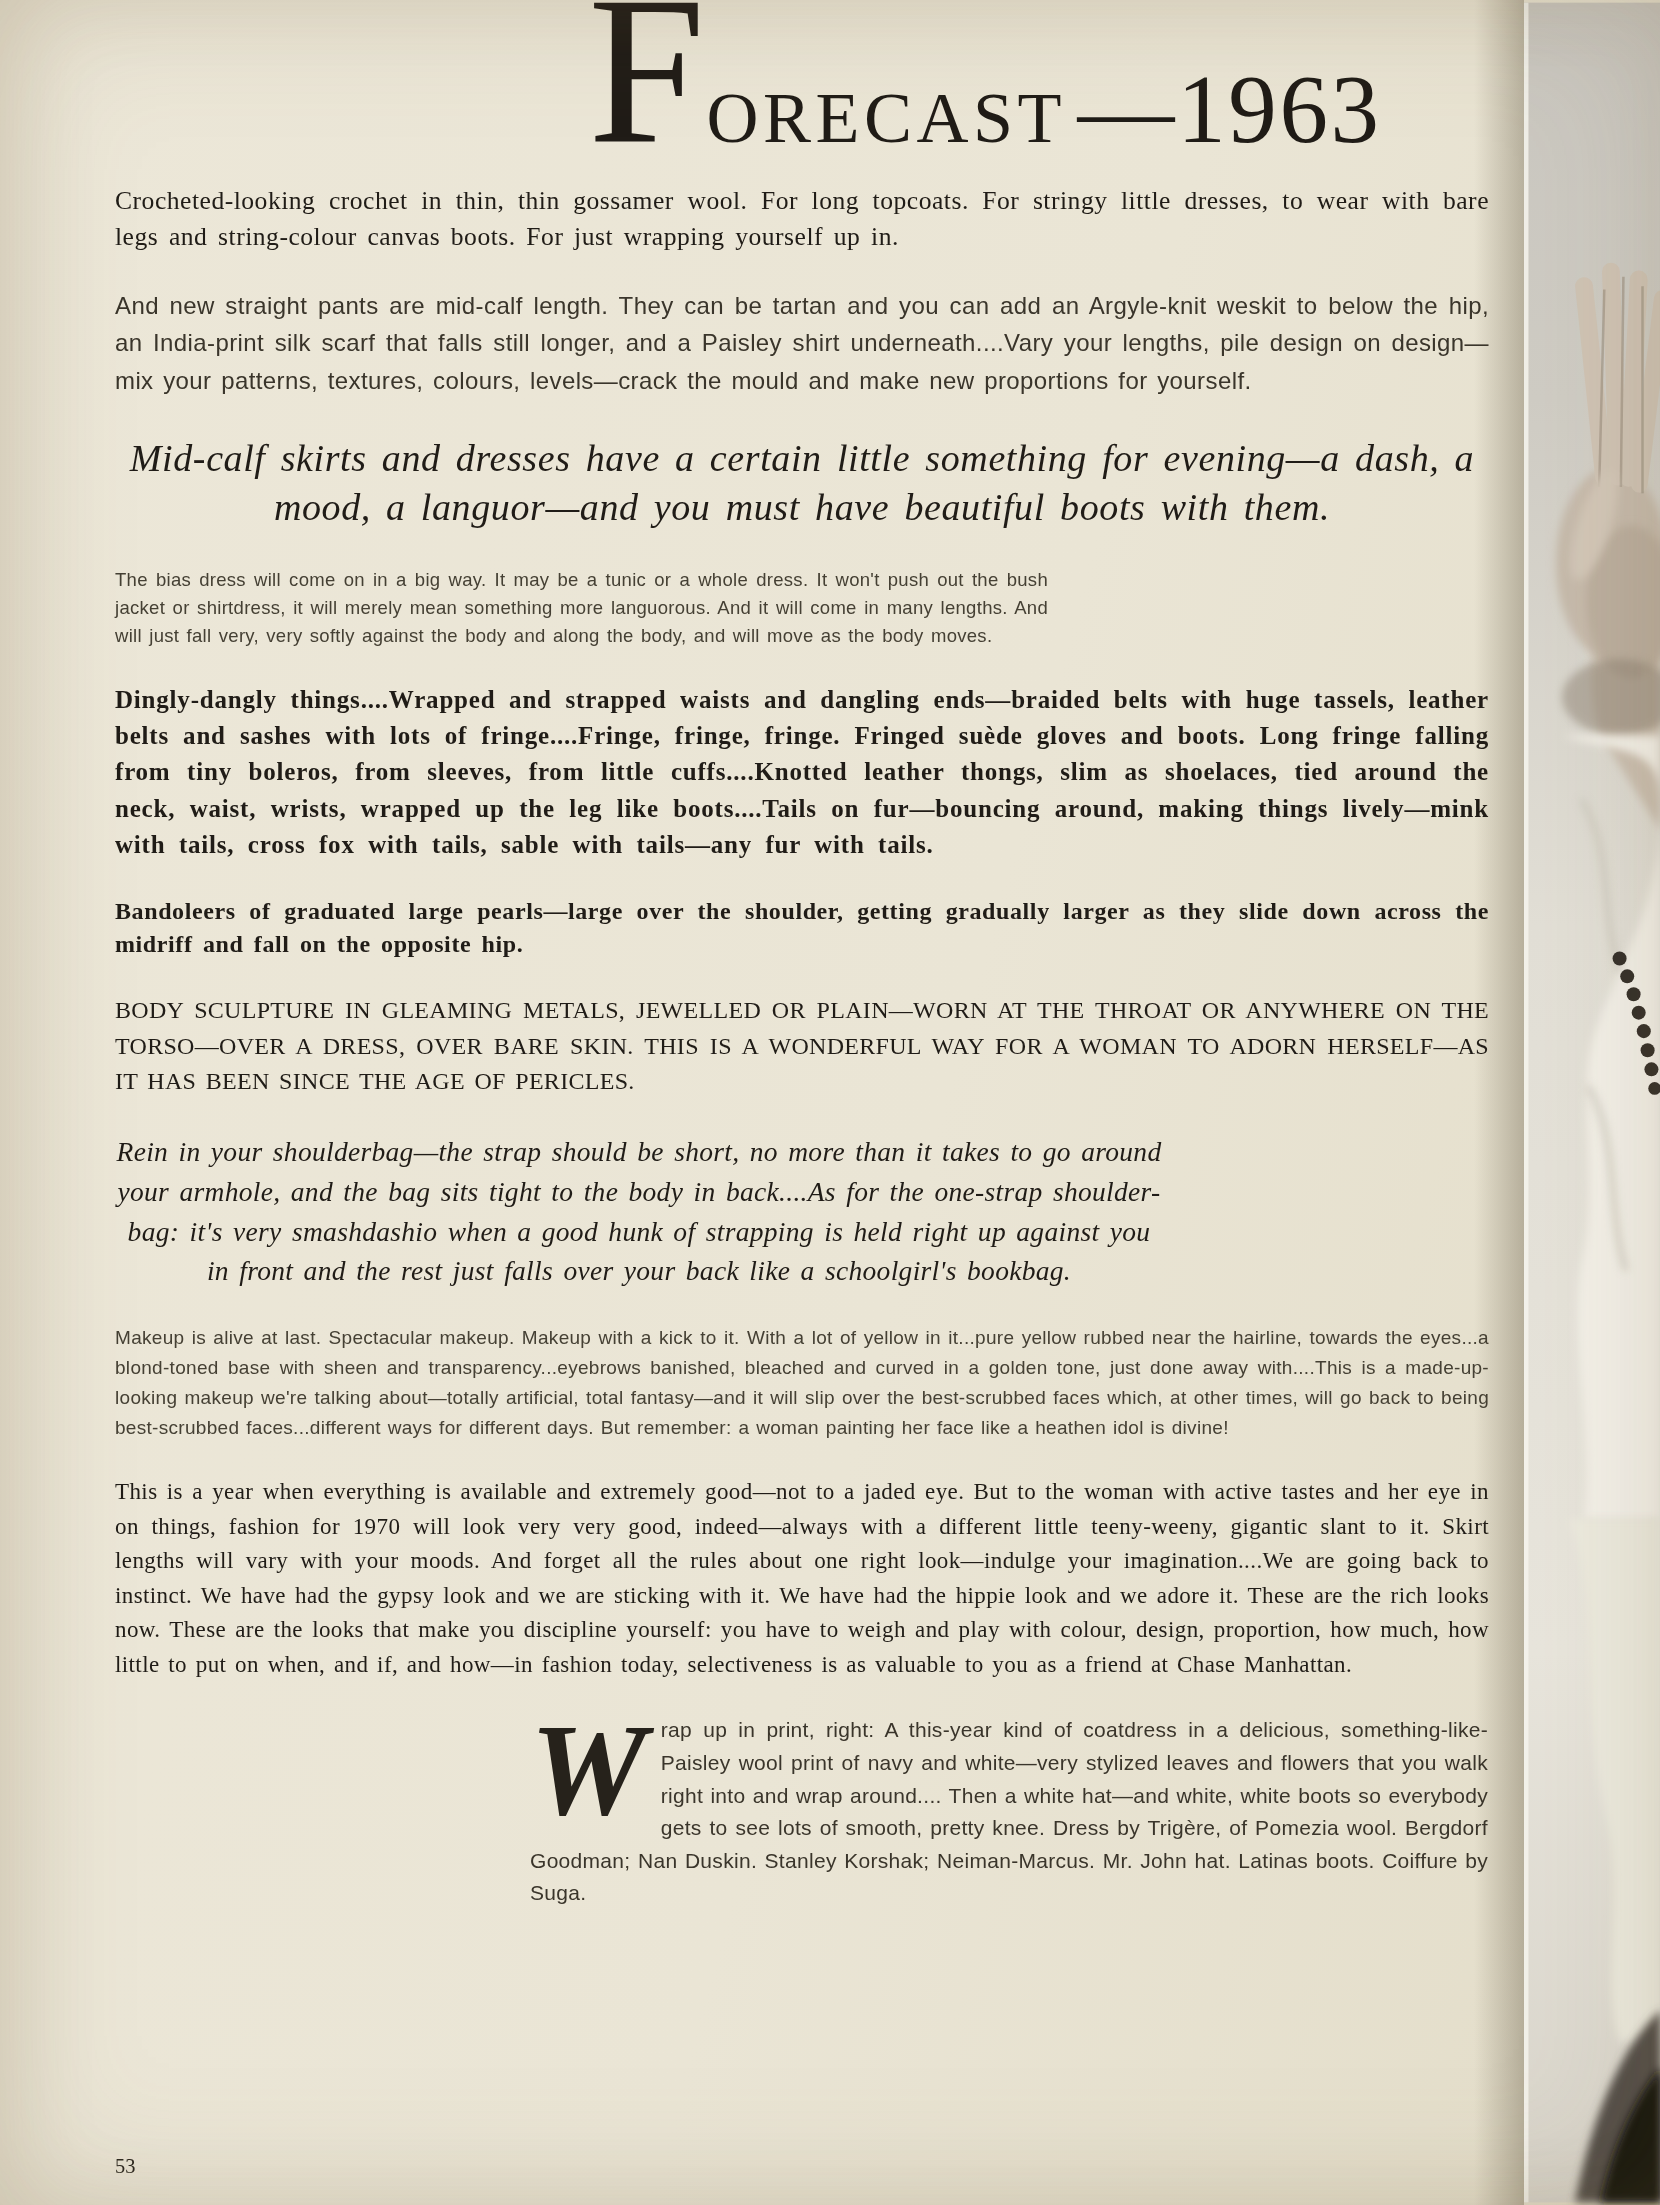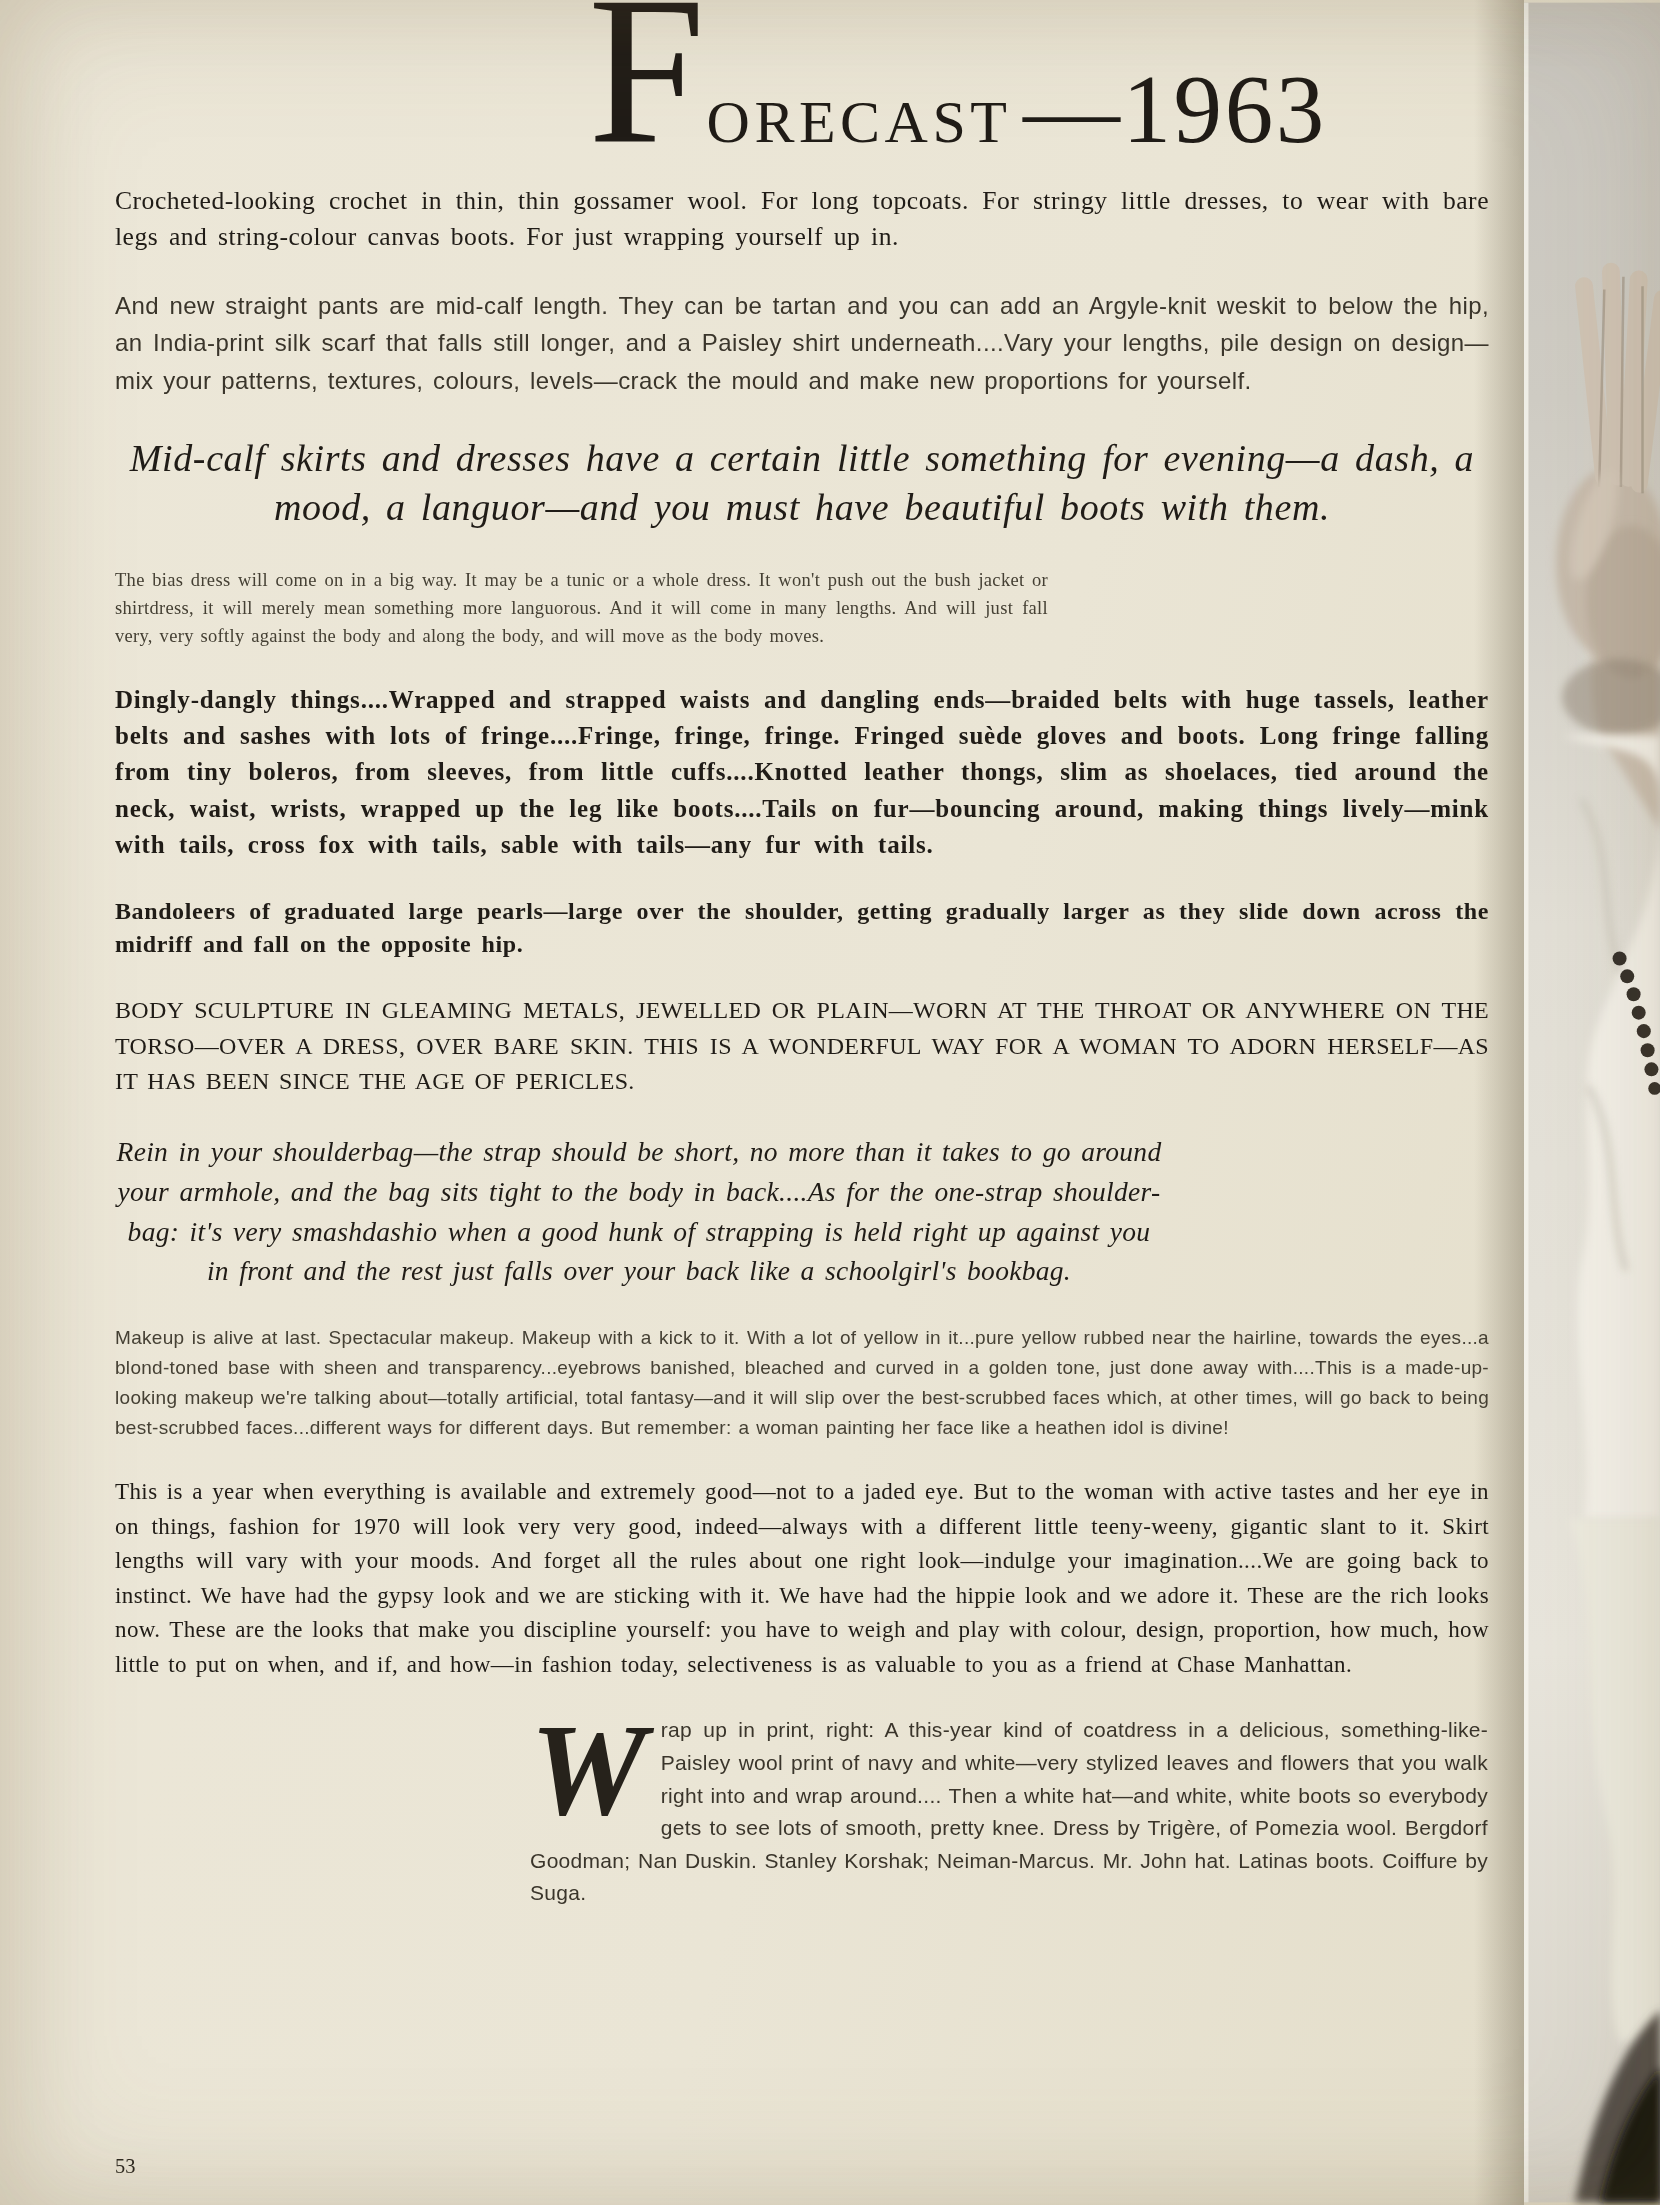--- a/index.html
+++ b/index.html
@@ -23,21 +23,21 @@
   .headline{
     display:flex; align-items:baseline;
     margin:-11.5px 0 18px 473px;
     white-space:nowrap;
   }
   .headline .dropF{
     font-size:211px; line-height:0.78; font-weight:400;
     letter-spacing:-2.6px;
   }
   .headline .word{
-    font-size:60px; letter-spacing:4.5px; margin-left:3.8px;
+    font-size:72px; letter-spacing:4.5px; margin-left:3.8px;
   }
   .headline .year{
     font-size:97px; letter-spacing:2.6px; margin-left:11.5px; font-weight:400;
   }
   
   p{ margin:0 0 32px 0; }
   .p-serif{
     font-size:25.6px; line-height:1.42; text-align:justify;
     letter-spacing:0.5px; word-spacing:3.8px;
   }
@@ -46,21 +46,21 @@
     font-size:24px; line-height:1.55; text-align:justify;
     color:#3a352b; letter-spacing:0.4px; word-spacing:2.6px;
   }
   .p-pullquote{
     font-weight:normal; font-style:italic;
     font-size:38px; line-height:1.3; text-align:center;
     letter-spacing:0.6px; word-spacing:5.1px;
     margin:35px 0 33px 0;
   }
   .p-sans-small{
-    font-family:Liberation Serif, serif;
+    font-family:Liberation Sans, sans-serif;
     font-size:18.5px; line-height:1.52; text-align:justify;
     color:#454034; width:933px; letter-spacing:0.3px; word-spacing:1.9px;
   }
   .p-serif-bold{
     font-weight:bold; font-size:25px; line-height:1.45; text-align:justify;
     letter-spacing:0.8px; word-spacing:6.4px;
   }
   .p-serif-bold-small{
     font-weight:bold; font-size:24px; line-height:1.38; text-align:justify;
     letter-spacing:0.6px; word-spacing:3.8px;

